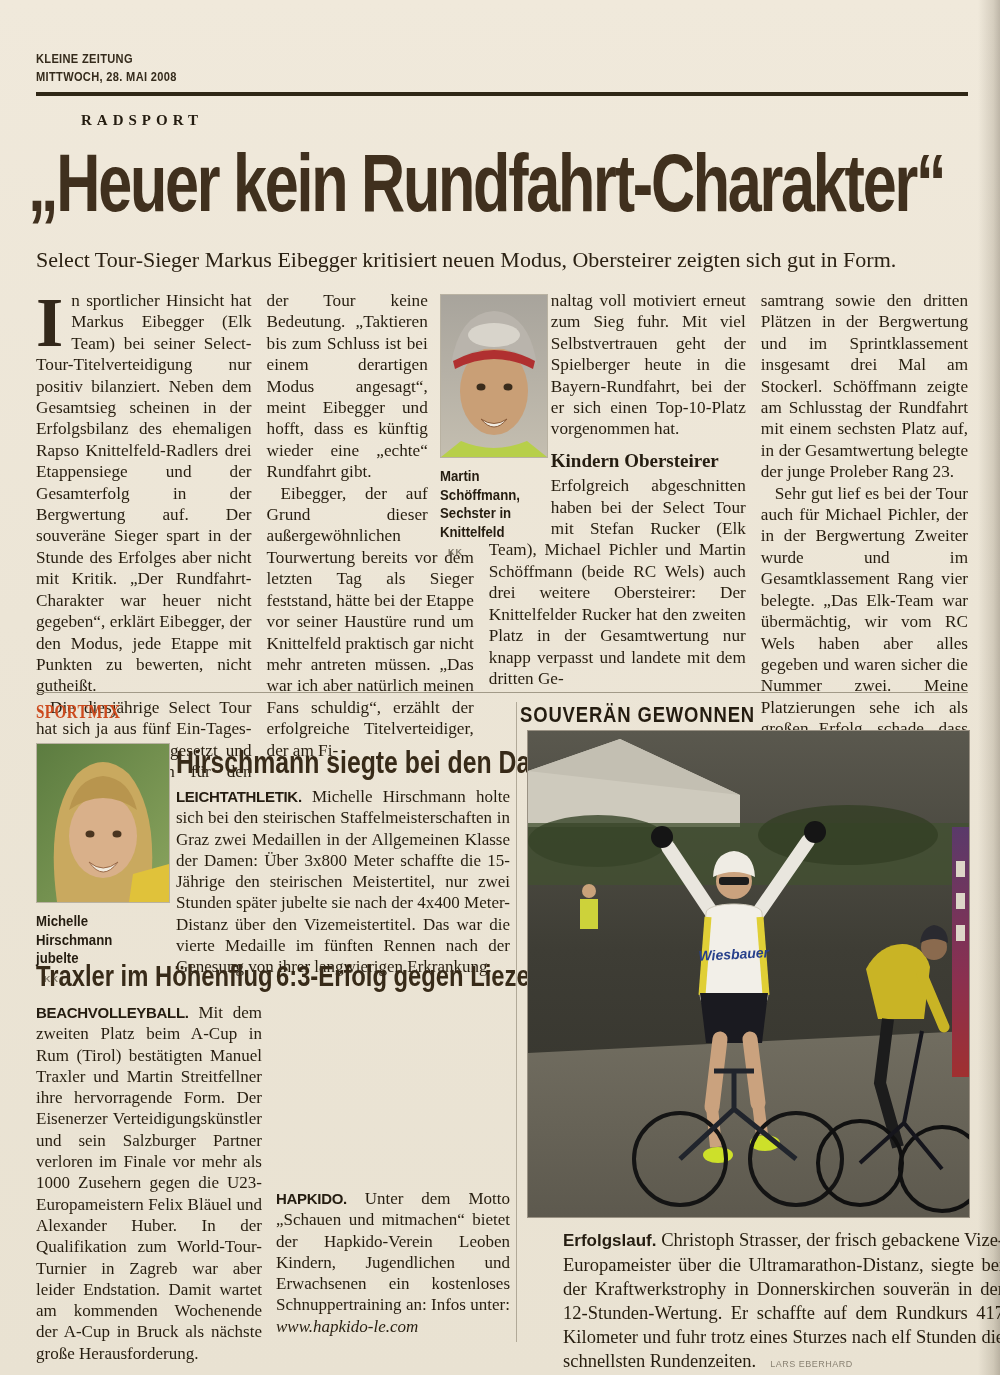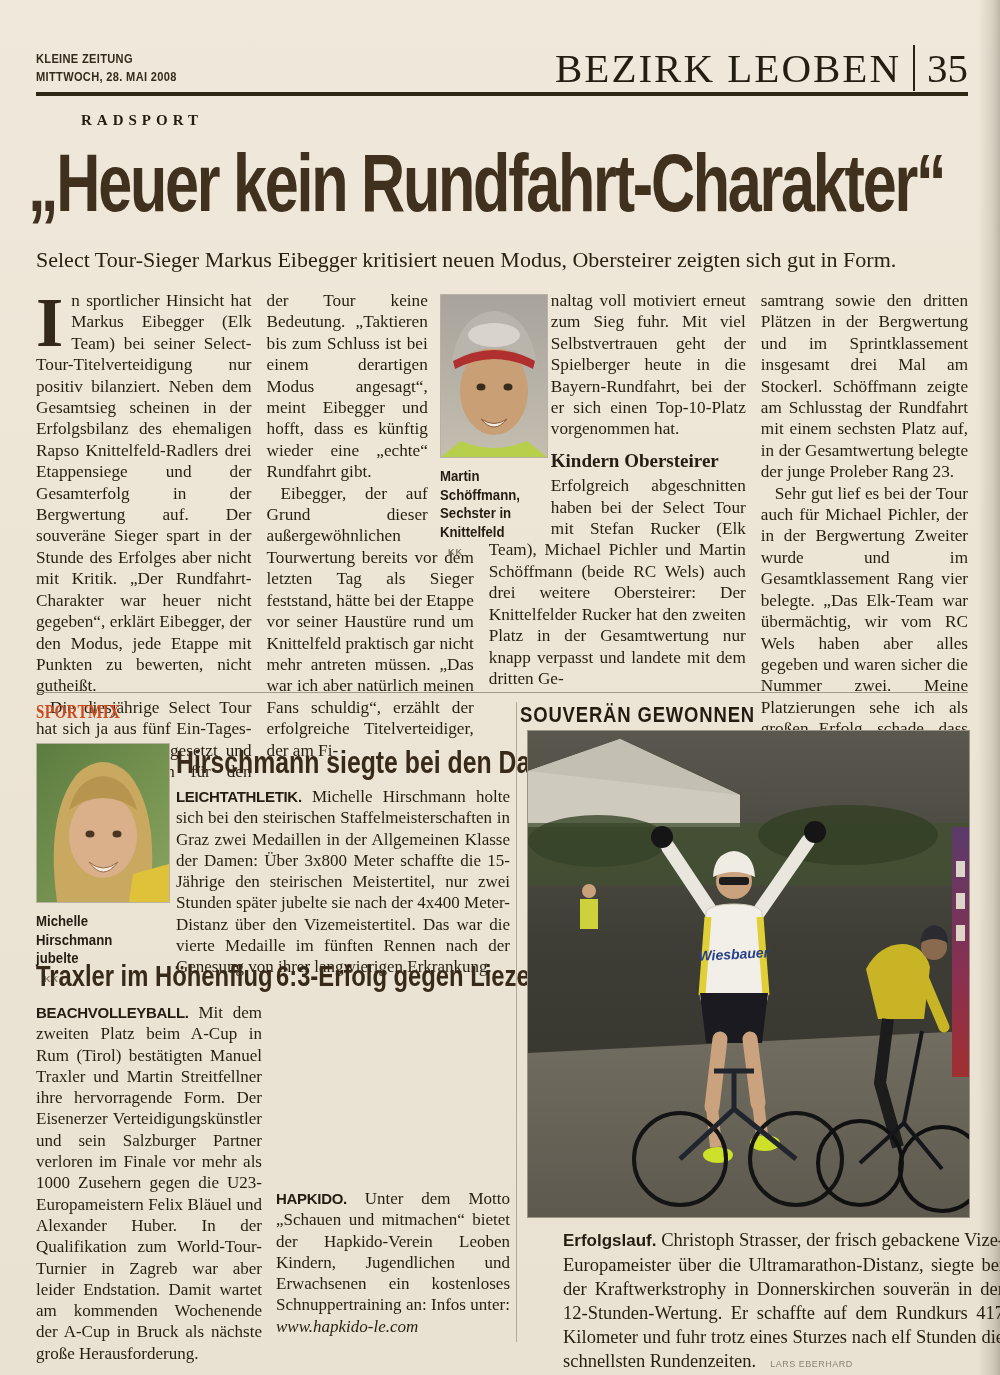--- a/index.html
+++ b/index.html
@@ -92,25 +92,20 @@
 </head>
 <body>
 
 <div class="page">
   <div class="page-edge"></div>
 
   <div class="masthead-left">
     <div><span class="condense">KLEINE ZEITUNG</span></div>
     <div><span class="condense">MITTWOCH, 28. MAI 2008</span></div>
   </div>
-  <div class="section-header">
-    <span class="section-title">BEZIRK LEOBEN</span>
-    <span class="section-sep"></span>
-    <span class="page-number">35</span>
-  </div>
   <div class="header-rule"></div>
 
   <div class="article-kicker">RADSPORT</div>
   <h1 class="headline" style="margin:0"><span class="condense">„Heuer kein Rundfahrt-Charakter“</span></h1>
   <div class="subhead">Select Tour-Sieger Markus Eibegger kritisiert neuen Modus, Obersteirer zeigten sich gut in Form.</div>
 
   <div class="columns">
     <div class="col col-1">
       <p><span class="dropcap">I</span><span>n sportlicher Hinsicht hat Markus Eibegger (Elk Team) bei seiner Select-Tour-Titelverteidigung nur positiv bilanziert. Neben dem Gesamtsieg scheinen in der Erfolgsbilanz des ehemaligen Rapso Knittelfeld-Radlers drei Etappensiege und der Gesamterfolg in der Bergwertung auf. Der souveräne Sieger spart in der Stunde des Erfolges aber nicht mit Kritik. „Der Rundfahrt-Charakter war heuer nicht gegeben“, erklärt Eibegger, der den Modus, jede Etappe mit Punkten zu bewerten, nicht gutheißt.</span></p>
       <p class="indent">Die diesjährige Select Tour hat sich ja aus fünf Ein-Tages-Rennen zusammengesetzt und die Zeiten hatten für den weiteren Verlauf</p>

